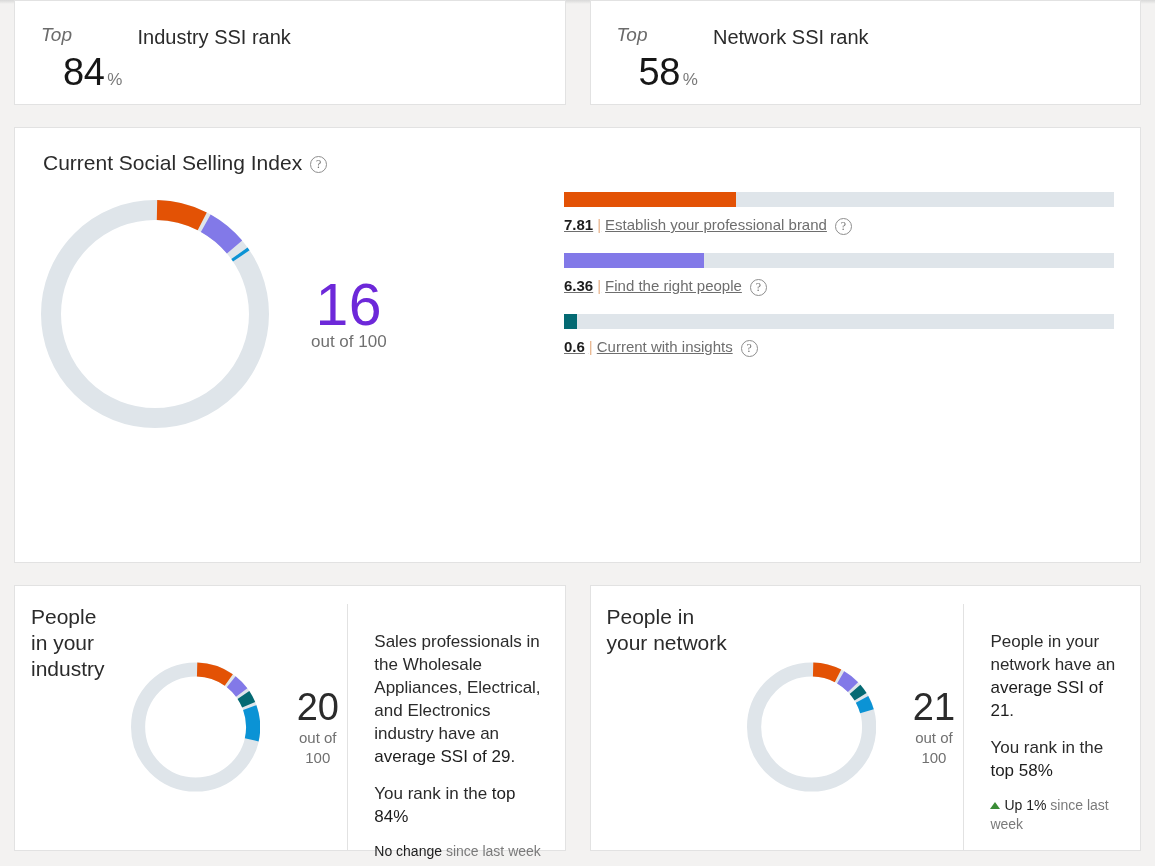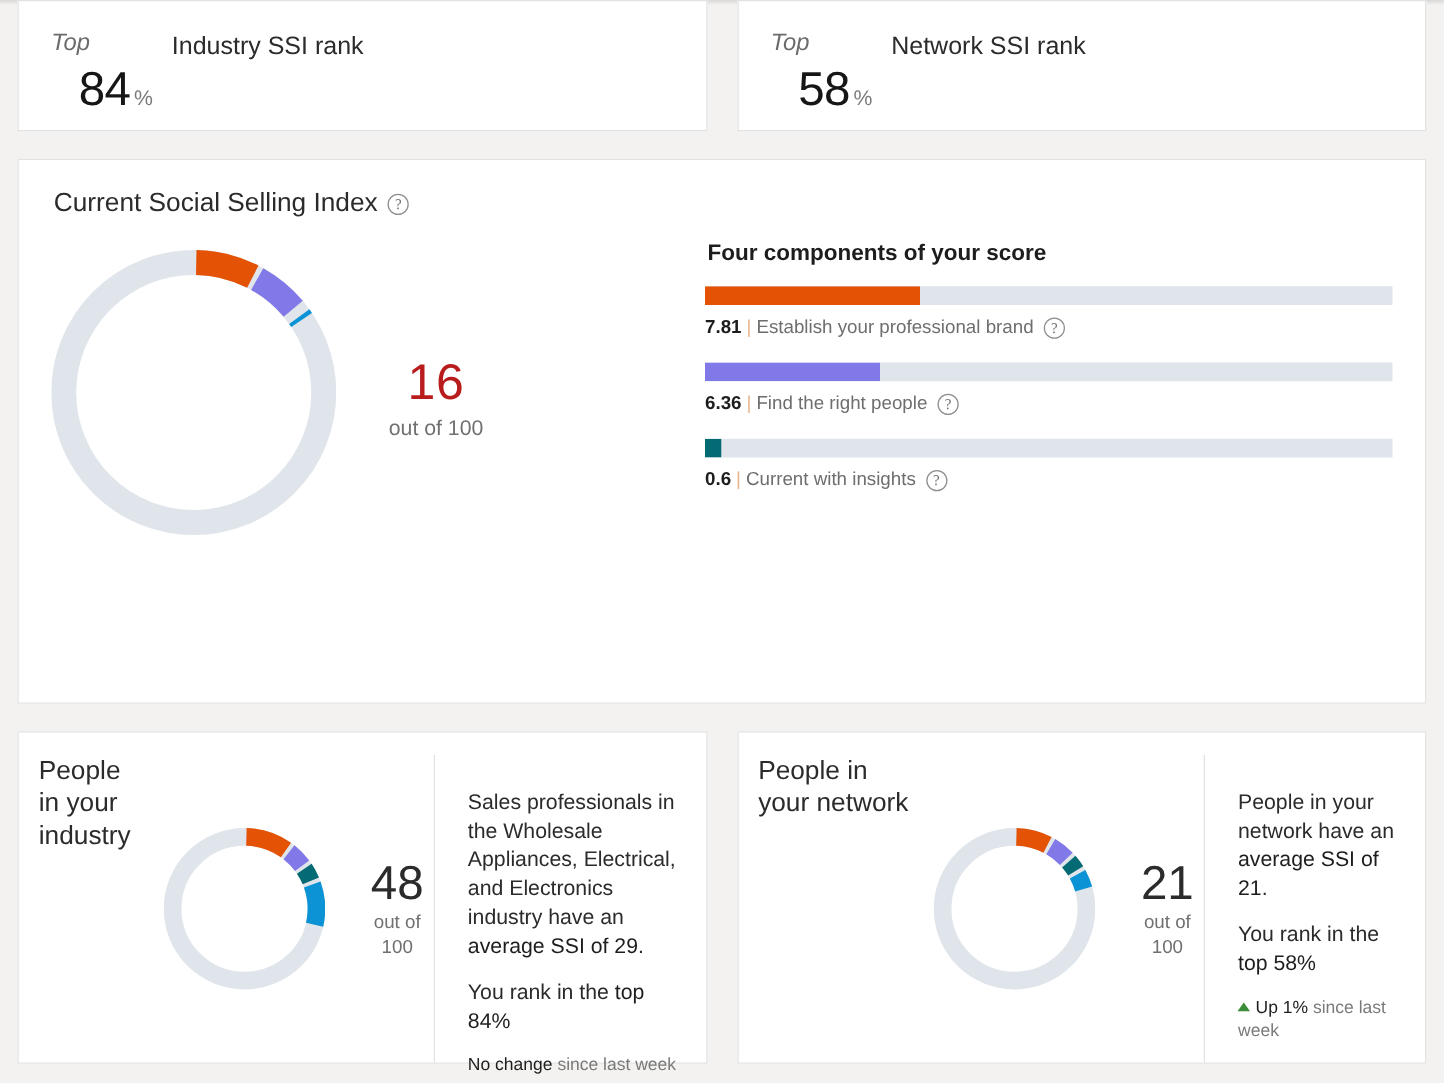--- a/index.html
+++ b/index.html
@@ -130,23 +130,23 @@
     display: flex;
     align-items: center;
     padding-top: 18px;
   }
   .donut-wrap { position: relative; }
   .donut-score {
     margin-left: 42px;
     text-align: center;
   }
   .donut-score .big {
-    font-size: 40px;
+    font-size: 59px;
     font-weight: 300;
-    color: #b91c1c;
+    color: #6d28d9;
     line-height: 52px;
     letter-spacing: 0.5px;
   }
   .donut-score .sub {
     font-size: 17px;
     color: #707070;
     line-height: 22px;
   }
 
   .ssi-right { flex: 1 1 auto; padding-top: 10px; }
@@ -164,20 +164,21 @@
     background: #dfe5ea;
     overflow: hidden;
   }
   .bar-fill { position: absolute; left: 0; top: 0; height: 100%; }
   .component-label {
     margin-top: 8px;
     font-size: 15px;
     color: #6e6e6e;
     line-height: 20px;
     white-space: nowrap;
+    text-decoration: underline;
   }
   .component-label .score {
     font-weight: bold;
     color: #1d1d1d;
   }
   .component-label .sep { color: #e8b48c; margin: 0 4px; }
   .component-label .help-icon { margin-left: 8px; }
 
   
   .bottom-row { display: flex; gap: 24px; }
@@ -305,21 +306,20 @@
               </g>
           </svg>
         </div>
         <div class="donut-score">
           <div class="big">16</div>
           <div class="sub">out of 100</div>
         </div>
       </div>
 
       <div class="ssi-right">
-        <div class="components-title">Four components of your score</div>
         <div id="components-list">
             <div class="component">
               <div class="bar-track">
                 <div class="bar-fill" style="width:31.240000000000002%;background:#e35205;"></div>
               </div>
               <div class="component-label"><span class="score">7.81</span><span class="sep">|</span><span class="lbl">Establish your professional brand</span><span class="help-icon">?</span></div>
             </div>
             <div class="component">
               <div class="bar-track">
                 <div class="bar-fill" style="width:25.44%;background:#8279e8;"></div>
@@ -347,21 +347,21 @@
           <svg width="146" height="146" viewBox="0 0 146 146">
             <g id="donut-industry">
                 <circle cx="73" cy="73" r="65" fill="none" stroke="#dfe5ea" stroke-width="16"></circle>
                 <path d="M 74.70150164001176 8.022273876588784 A 65 65 0 0 1 110.48663869759721 19.898663678248106" fill="none" stroke="#e35205" stroke-width="16"></path>
                 <path d="M 113.21437377627136 21.93333629673524 A 65 65 0 0 1 125.0611273547929 34.08163648676843" fill="none" stroke="#8279e8" stroke-width="16"></path>
                 <path d="M 127.02660915899092 36.859641634570934 A 65 65 0 0 1 132.9474493422692 47.874249914558426" fill="none" stroke="#046a73" stroke-width="16"></path>
                 <path d="M 134.1802736034365 51.04609096746888 A 65 65 0 0 1 136.3594776224294 87.51125754071182" fill="none" stroke="#0b93d5" stroke-width="16"></path>
               </g>
           </svg>
           <div class="bottom-score">
-            <div class="big">48</div>
+            <div class="big">20</div>
             <div class="sub">out of 100</div>
           </div>
         </div>
         <div class="bottom-text">
           <p><span>Sales professionals in the Wholesale Appliances, Electrical, and Electronics industry have an </span><b>average SSI of 29</b><span>.</span></p>
           <p><span>You rank in the </span><b>top 84%</b></p>
           <p class="small"><b>No change</b><span> since last week</span></p>
         </div>
       </div>
     </div>

